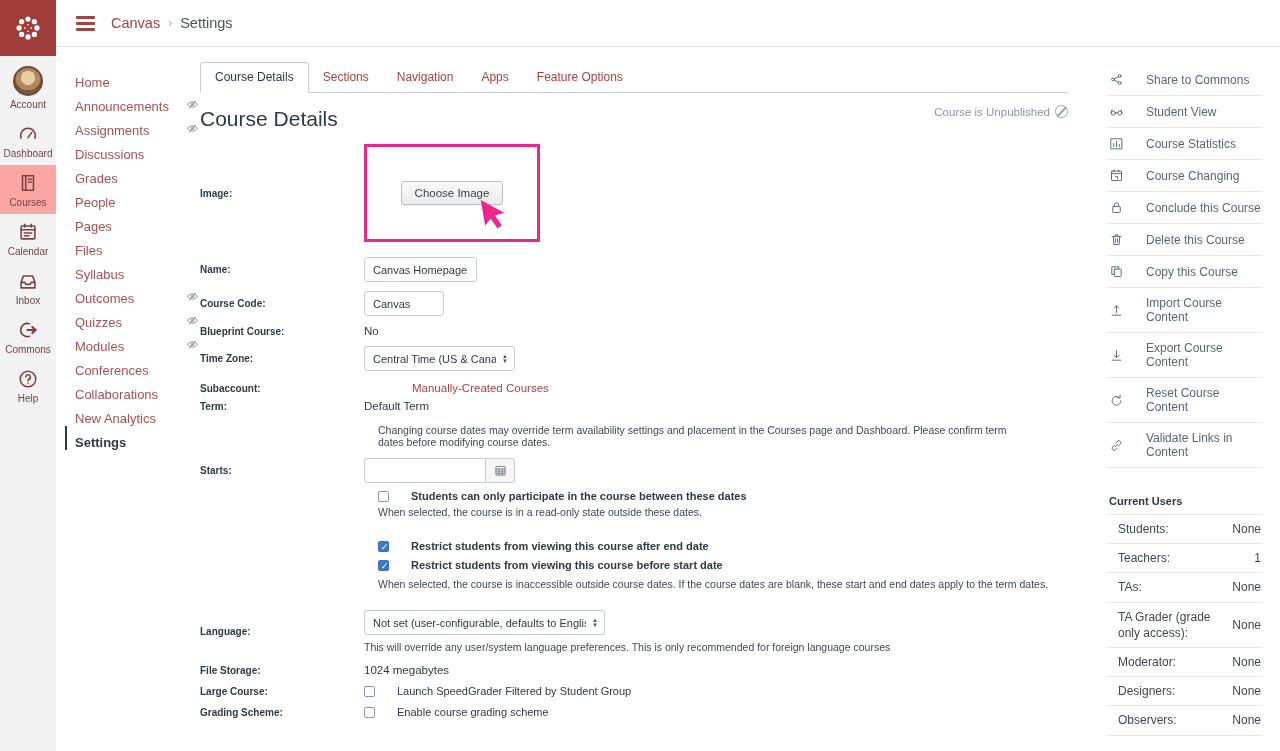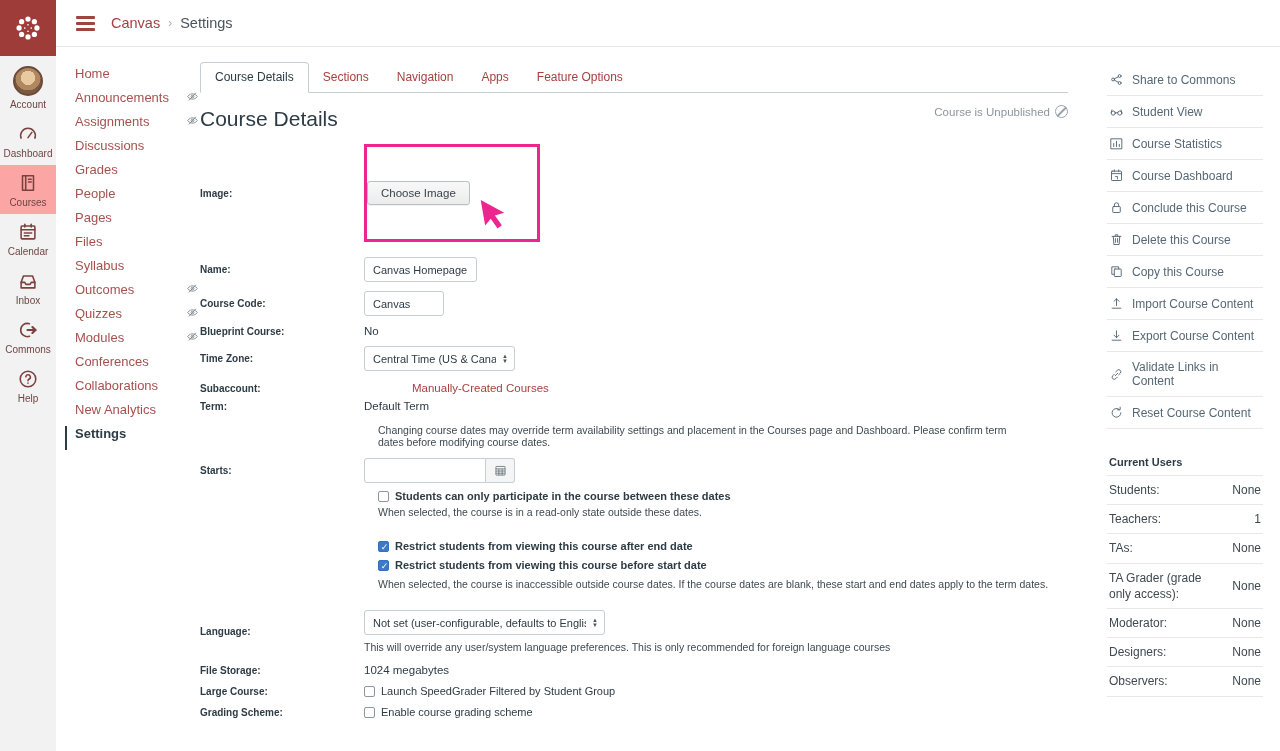--- a/index.html
+++ b/index.html
@@ -21,73 +21,73 @@
   .top-header { position:absolute; left:56px; top:0; width:1224px; height:47px; background:#fff; border-bottom:1px solid #E6E6E6; display:flex; align-items:center; padding-left:20px; gap:16px; }
   .hamburger { display:flex; flex-direction:column; gap:3px; cursor:pointer; }
   .hamburger i { display:block; width:19px; height:3px; background:#9E4441; border-radius:1px; }
   .breadcrumb { display:flex; align-items:center; gap:8px; font-size:14.5px; }
   .crumb-link { color:#A5413E; cursor:pointer; }
   .crumb-sep { color:#A7AFB5; font-size:12px; }
   .crumb-current { color:#4A545C; }
 
   
   .course-nav { position:absolute; left:75px; top:66px; width:124px; list-style:none; }
-  .cn-item { display:flex; align-items:flex-start; justify-content:space-between; height:24px; font-size:13px; color:#A5514E; cursor:pointer; }
+  .cn-item { display:flex; align-items:flex-end; justify-content:space-between; height:24px; font-size:13px; color:#A5514E; cursor:pointer; }
   .cn-item.active { color:#2D3B45; font-weight:600; border-left:2px solid #2D3B45; padding-left:8px; margin-left:-10px; }
   .cn-eye svg { stroke:#6B7780; fill:none; stroke-width:1.4; }
 
   
   .main { position:absolute; left:200px; top:62px; width:868px; }
   .tabs { display:flex; align-items:flex-end; border-bottom:1px solid #C7CDD1; }
   .tab { font-size:12px; color:#A5413E; padding:7px 14px 8px; cursor:pointer; }
   .tab.active { color:#2D3B45; background:#fff; border:1px solid #C7CDD1; border-bottom:1px solid #fff; border-radius:4px 4px 0 0; margin-bottom:-1px; }
   .page-head { display:flex; justify-content:space-between; align-items:flex-start; margin-top:8px; }
   .page-title { font-size:21px; font-weight:500; color:#2D3B45; margin-top:6px; }
   .pub-status { display:flex; align-items:center; gap:5px; font-size:11.5px; color:#8B969E; margin-top:4px; }
   .ban-icon { position:relative; width:13px; height:13px; border:1.5px solid #9AA4AB; border-radius:50%; }
   .ban-icon::after { content:""; position:absolute; left:-1px; top:4.5px; width:13px; height:1.5px; background:#9AA4AB; transform:rotate(-45deg); }
 
   
   .form { margin-top:2px; font-size:11.5px; color:#2D3B45; }
   .frow { display:flex; align-items:center; }
   .flabel { width:164px; flex:none; font-weight:700; font-size:10px; color:#2D3B45; }
   .row-image { margin-top:10px; height:104px; }
-  .annotation-box { position:relative; width:176px; height:98px; border:3px solid #EC258F; display:flex; align-items:center; justify-content:flex-start; }
+  .annotation-box { position:relative; width:176px; height:98px; border:3px solid #EC258F; display:flex; align-items:center; justify-content:center; }
   .btn { font-size:11.5px; color:#3A444C; background:linear-gradient(#F8F8F8,#ECECEC); border:1px solid #B9BFC4; border-radius:3px; padding:5px 13px; cursor:pointer; box-shadow:0 1px 1px rgba(0,0,0,.06); }
   .cursor-arrow { position:absolute; right:26px; top:50px; }
   .text-input { height:25px; border:1px solid #C7CDD1; border-radius:3px; background:#fff; font-size:11px; color:#2D3B45; padding:0 8px; font-family:"Liberation Sans", sans-serif; }
   .row-name { margin-top:12px; }
   .row-code { margin-top:9px; }
   .row-plain { margin-top:9px; }
   .select-box { display:inline-flex; align-items:center; justify-content:space-between; gap:6px; border:1px solid #C7CDD1; border-radius:3px; background:#fff; height:25px; padding:0 6px 0 8px; font-size:11px; color:#2D3B45; cursor:pointer; }
   .select-text { white-space:nowrap; overflow:hidden; text-overflow:clip; }
   .stepper { display:flex; flex-direction:column; line-height:5px; color:#4A545C; flex:none; }
   .stepper::before { content:"▲"; font-size:6px; }
   .stepper::after { content:"▼"; font-size:6px; }
   .link-red { color:#A5413E; cursor:pointer;margin-left:48px; }
   .note { font-size:10.5px; color:#3E4950; }
   .indent { margin-left:178px; }
   .date-wrap { display:flex; }
   .date-input { width:122px; height:25px; border:1px solid #C7CDD1; border-radius:3px 0 0 3px; background:#fff; }
   .date-btn { width:29px; height:25px; border:1px solid #C7CDD1; border-left:none; border-radius:0 3px 3px 0; background:#F5F5F5; display:flex; align-items:center; justify-content:center; cursor:pointer; }
   .date-btn svg { stroke:#5B6770; fill:none; stroke-width:1.4; }
   .row-dates { margin-top:10px; }
-  .cb-line { display:flex; align-items:center; gap:6px; font-size:11px; color:#2D3B45; }
+  .cb-line { display:flex; align-items:center; gap:22px; font-size:11px; color:#2D3B45; }
   .cb { width:11px; height:11px; flex:none; border:1px solid #8B969E; border-radius:2px; background:#fff; display:inline-block; text-align:center; cursor:pointer; }
   .cb.checked { background:#3B79C9; border-color:#3470BC; position:relative; }
   .cb.checked::after { content:"✓"; position:absolute; left:0; top:-1px; width:11px; color:#fff; font-size:9px; line-height:12px; }
 
   
   .right-col { position:absolute; left:1107px; top:64px; width:156px; }
-  .sb-btn { display:flex; align-items:center; gap:8px; padding:8px 2px; border-bottom:1px solid #E8E8E8; font-size:12px; color:#566874; cursor:pointer; }
+  .sb-btn { display:flex; align-items:center; gap:22px; padding:8px 2px; border-bottom:1px solid #E8E8E8; font-size:12px; color:#566874; cursor:pointer; }
   .sb-btn svg { stroke:#566874; fill:none; stroke-width:1.5; stroke-linecap:round; stroke-linejoin:round; flex:none; }
   .current-users { margin-top:22px; }
   .cu-title { font-size:11px; font-weight:700; color:#2D3B45; padding:5px 2px 7px; border-bottom:1px solid #E8E8E8; }
   .cu-row { display:flex; align-items:center; justify-content:space-between; padding:6px 2px; border-bottom:1px solid #E8E8E8; font-size:12px; color:#3E4950; }
-  .cu-label { max-width:104px; line-height:1.35; }
+  .cu-label { max-width:104px; line-height:1.35;margin-left:9px; }
   .cu-value { color:#3E4950; }
 </style>
 </head>
 <body>
 
 <div class="screen">
 
   <nav class="global-nav">
     <div class="logo-box">
       <svg width="34" height="34" viewBox="0 0 40 40">
@@ -419,21 +419,21 @@
       <span>Course Statistics</span>
     </div>
     <div class="sb-btn">
       <svg width="15" height="15" viewBox="0 0 24 24">
           <rect x="4" y="5" width="16" height="15" rx="1"></rect>
           <line x1="4" y1="9" x2="20" y2="9"></line>
           <line x1="8.5" y1="3" x2="8.5" y2="6"></line>
           <line x1="15.5" y1="3" x2="15.5" y2="6"></line>
           <path d="M10.5 13.5h3v4"></path>
         </svg>
-      <span>Course Dashboard</span>
+      <span>Course Changing</span>
     </div>
     <div class="sb-btn">
       <svg width="15" height="15" viewBox="0 0 24 24">
           <rect x="6" y="10.5" width="12" height="9.5" rx="1"></rect>
           <path d="M8.5 10.5V8a3.5 3.5 0 0 1 7 0v2.5"></path>
         </svg>
       <span>Conclude this Course</span>
     </div>
     <div class="sb-btn">
       <svg width="15" height="15" viewBox="0 0 24 24">
@@ -462,33 +462,33 @@
     <div class="sb-btn">
       <svg width="15" height="15" viewBox="0 0 24 24">
           <path d="M12 4.5v11"></path>
           <path d="M8 11.5l4 4 4-4"></path>
           <path d="M5 19.5h14"></path>
         </svg>
       <span>Export Course Content</span>
     </div>
     <div class="sb-btn">
       <svg width="15" height="15" viewBox="0 0 24 24">
+          <path d="M19 12.5a7 7 0 1 1-2.2-5.1"></path>
+          <path d="M17.8 3.5v4.2h-4.2"></path>
+        </svg>
+      <span>Reset Course Content</span>
+    </div>
+    <div class="sb-btn">
+      <svg width="15" height="15" viewBox="0 0 24 24">
           <path d="M10 14l4-4"></path>
           <path d="M8.5 11.5L6 14a3.3 3.3 0 0 0 4.7 4.7l2.5-2.5"></path>
           <path d="M15.5 12.5L18 10a3.3 3.3 0 0 0-4.7-4.7l-2.5 2.5"></path>
         </svg>
       <span>Validate Links in Content</span>
     </div>
-    <div class="sb-btn">
-      <svg width="15" height="15" viewBox="0 0 24 24">
-          <path d="M19 12.5a7 7 0 1 1-2.2-5.1"></path>
-          <path d="M17.8 3.5v4.2h-4.2"></path>
-        </svg>
-      <span>Reset Course Content</span>
-    </div>
 
     <div class="current-users">
       <div class="cu-title">Current Users</div>
       <div class="cu-row">
         <span class="cu-label">Students:</span>
         <span class="cu-value">None</span>
       </div>
       <div class="cu-row">
         <span class="cu-label">Teachers:</span>
         <span class="cu-value">1</span>

